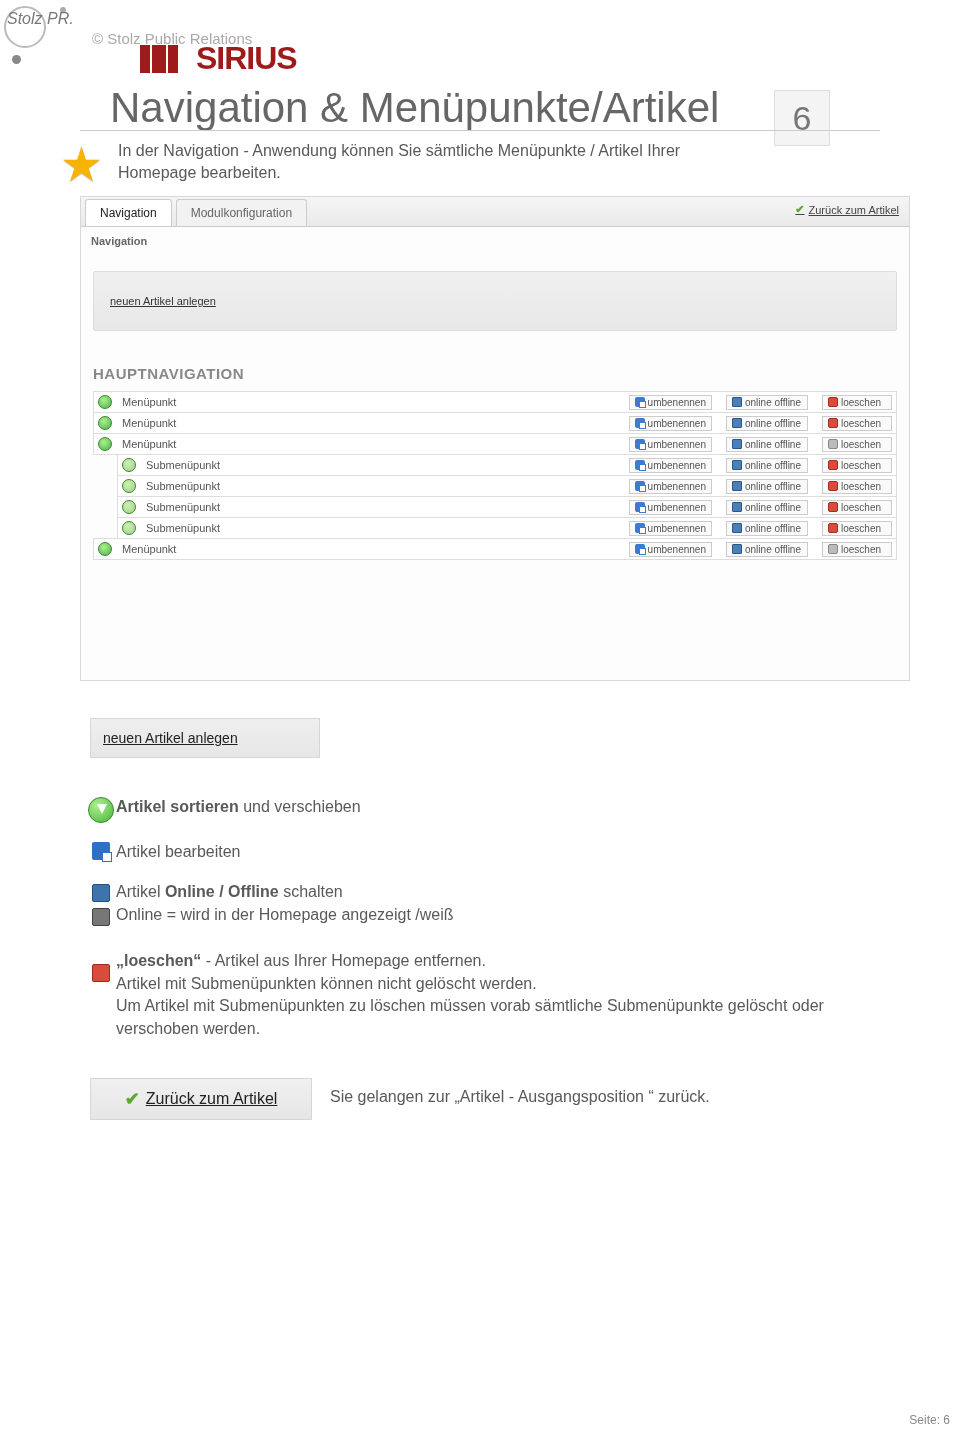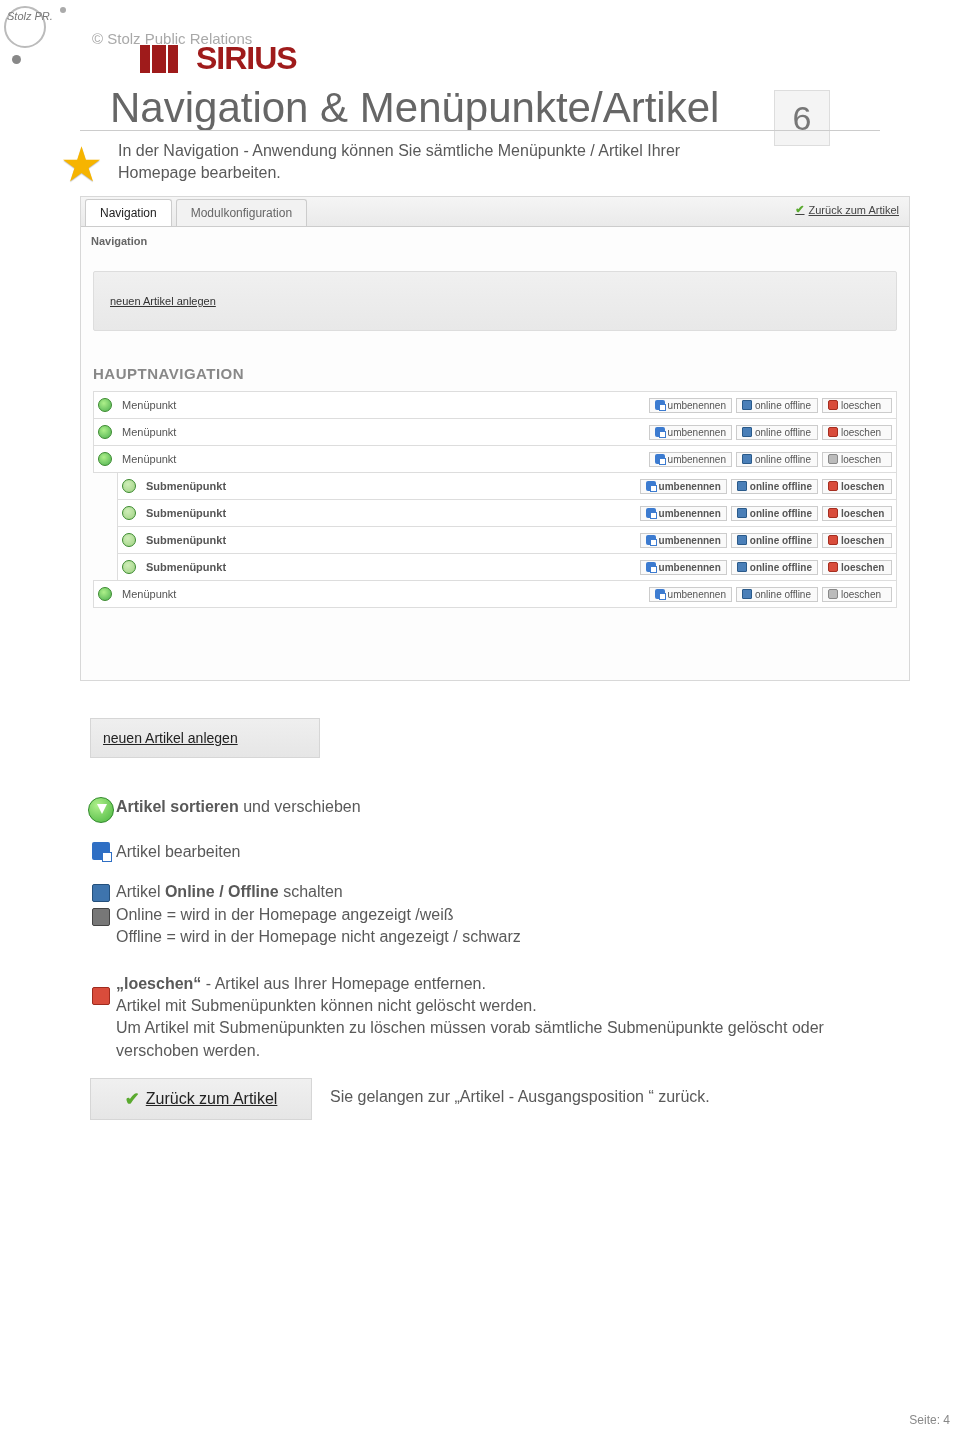--- a/index.html
+++ b/index.html
@@ -28,21 +28,21 @@
   .brand-mark .d1 {
     position: absolute; top: 1px; right: -2px;
     width: 6px; height: 6px; border-radius:50%; background:#aaa;
   }
   .brand-mark .d2 {
     position: absolute; bottom: 2px; left: 8px;
     width: 9px; height: 9px; border-radius:50%; background:#888;
   }
   .brand-text {
     position: absolute; top: 10px; left: 7px;
-    font-size: 11px; color:#777; font-style: italic;
+    font-size: 16px; color:#777; font-style: italic;
   }
   .brand-text .pr { font-style: italic; }
   .header-copyright {
     position: absolute;
     top: 30px; left: 92px;
     font-size: 15px;
     color: #a9a9a9;
   }
   
   .sirius-logo {
@@ -139,35 +139,35 @@
     margin:0 12px 10px; font-size:15px; font-weight:bold;
     color:#888; letter-spacing:.5px;
   }
   .nav-table { margin:0 12px; }
   .nav-row {
     display:flex; align-items:center;
     border:1px solid #ddd;
     padding:3px 4px;
     background:#fff;
     margin-top:-1px;
-    height:28px;
-  }
-  .nav-row.indent { margin-left:24px;font-weight:bold; }
+    height:22px;
+  }
+  .nav-row.indent { margin-left:24px; }
   .nav-row .drag-ic {
     width:14px; height:14px; border-radius:50%;
     background: radial-gradient(circle at 40% 35%, #aef08a, #4caf50);
     border:1px solid #3a8a2e;
     margin-right:10px;
     position:relative;
   }
   .nav-row.indent .drag-ic {
     background: radial-gradient(circle at 40% 35%, #cfeeb8, #9ed182);
   }
   .nav-row .label { flex:1; color:#555; }
-  .nav-row .actions { display:flex; gap:4px; }
+  .nav-row .actions { display:flex; gap:14px; }
   .nav-btn {
     display:flex; align-items:center; gap:3px;
     border:1px solid #ccc; background:#fafafa;
     padding:1px 5px; font-size:10px; color:#555;
     min-width:70px;
   }
   .nav-btn.oo { min-width:82px; }
   .ic { width:10px; height:10px; display:inline-block; border-radius:2px;}
   .ic-edit { background:#3c7bd0; position:relative;}
   .ic-edit::after{content:"";position:absolute;right:-1px;bottom:-1px;width:5px;height:5px;background:#fff;border:1px solid #3c7bd0;}
@@ -372,21 +372,20 @@
       <div class="disk-stack">
         <div class="disk-big"></div>
         <div class="disk-big off"></div>
       </div>
     </div>
     <div class="txt">
       <div>
         <span>Artikel </span><span class="legend-title-strong">Online / Offline</span><span> schalten</span>
       </div>
       <div>Online = wird in der Homepage angezeigt /weiß</div>
-      <div>Offline = wird in der Homepage nicht angezeigt / schwarz</div>
     </div>
   </div>
 
   <div class="row" style="margin-top:24px;">
     <div class="ic-box" style="padding-top:14px;">
         <div class="trash-big"></div>
       </div>
     <div class="txt">
       <div>
         <span class="legend-title-strong" style="font-weight:bold;">„loeschen“</span><span> - Artikel aus Ihrer Homepage entfernen.</span>
@@ -397,13 +396,13 @@
   </div>
 
 </div>
 
 <div class="back-frag">
   <span class="chk">✔</span>
   <span class="lbl">Zurück zum Artikel</span>
 </div>
 <div class="back-desc">Sie gelangen zur „Artikel - Ausgangsposition “ zurück.</div>
 
-<div class="footer-page">Seite: 4</div>
+<div class="footer-page">Seite: 6</div>
 
 </body></html>

